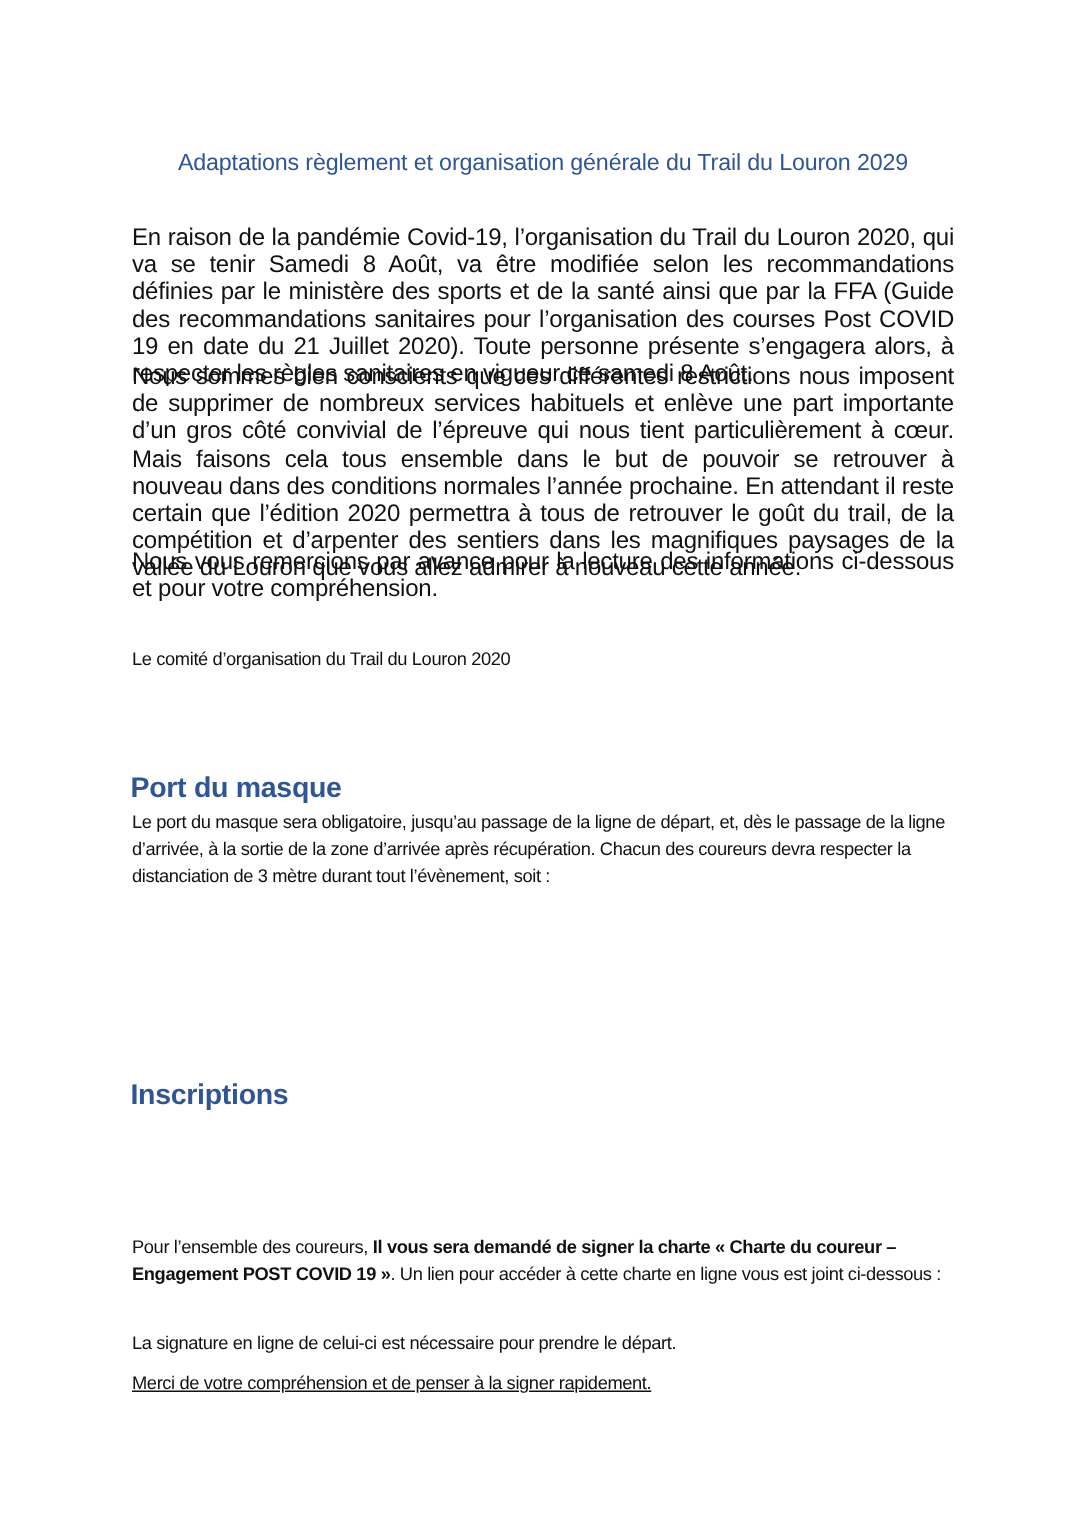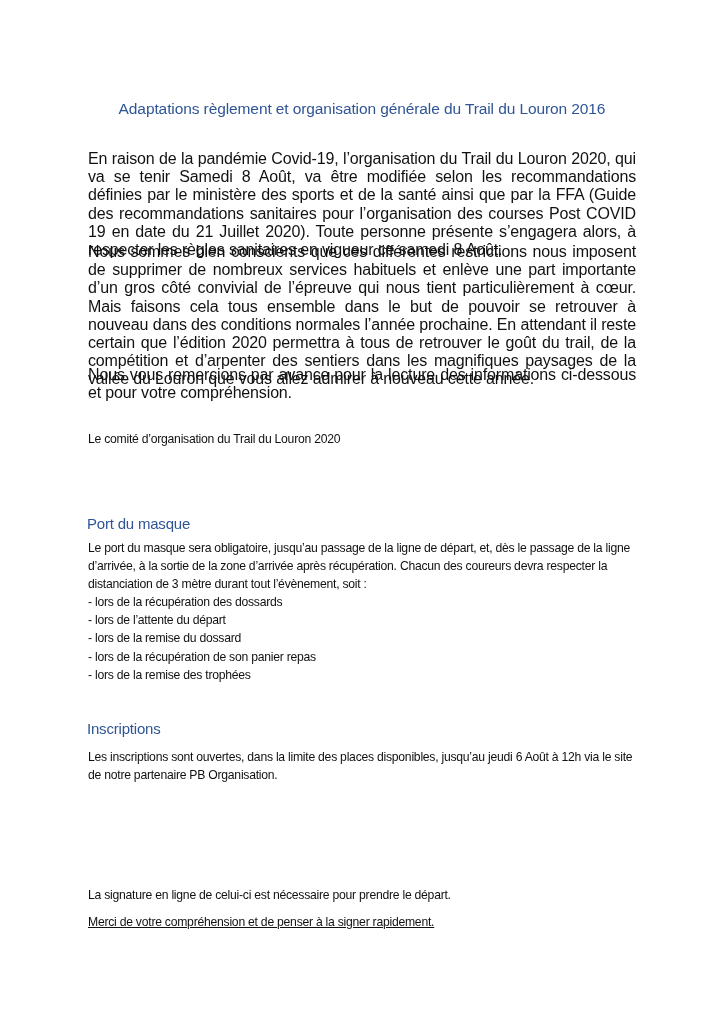--- a/index.html
+++ b/index.html
@@ -5,43 +5,38 @@
   html, body { margin:0; padding:0; background:#ffffff; }
   body { width:724px; height:1024px; position:relative; overflow:hidden;
          font-family:"Liberation Sans", sans-serif; color:#111111; }
   .page { position:absolute; left:0; top:0; width:724px; height:1024px; }
   .title { position:absolute; left:80px; right:80px; top:100px; text-align:center;
            color:#2f5597; font-size:15.5px; letter-spacing:-0.1px; }
   .para { position:absolute; left:88px; width:548px; font-size:16px; line-height:18.2px;
           text-align:justify; letter-spacing:-0.15px; }
   .plain { position:absolute; left:88px; width:548px; font-size:12.2px; line-height:18.2px;
            letter-spacing:-0.25px; }
-  .h2 { position:absolute; left:87px; color:#2f5597; font-size:15px; letter-spacing:-0.2px; }
+  .h2 { position:absolute; left:87px; color:#2f5597; font-size:19px; letter-spacing:-0.2px;font-weight:bold; }
   .bullets { position:absolute; left:88px; font-size:12.2px; line-height:18.2px; letter-spacing:-0.25px; margin:0; padding:0; list-style:none; }
   .bullets li::before { content:"- "; }
   b { font-weight:bold; }
 </style>
 </head>
 <body>
 
 <div class="page">
-  <div class="title">Adaptations règlement et organisation générale du Trail du Louron 2016</div>
+  <div class="title">Adaptations règlement et organisation générale du Trail du Louron 2029</div>
 
   <div class="para" style="top:150px;">En raison de la pandémie Covid-19, l’organisation du Trail du Louron 2020, qui va se tenir Samedi 8 Août, va être modifiée selon les recommandations définies par le ministère des sports et de la santé ainsi que par la FFA (Guide des recommandations sanitaires pour l’organisation des courses Post COVID 19 en date du 21 Juillet 2020).  Toute personne présente s’engagera alors, à respecter les règles sanitaires en vigueur ce samedi 8 Août.</div>
   <div class="para" style="top:243px;">Nous sommes bien conscients que ces différentes restrictions nous imposent de supprimer de nombreux services habituels et enlève une part importante d’un gros côté convivial de l’épreuve qui nous tient particulièrement à cœur. Mais faisons cela tous ensemble dans le but de pouvoir se retrouver à nouveau dans des conditions normales l’année prochaine. En attendant il reste certain que l’édition 2020 permettra à tous de retrouver le goût du trail, de la compétition et d’arpenter des sentiers dans les magnifiques paysages de la vallée du Louron que vous allez admirer à nouveau cette année.</div>
   <div class="para" style="top:366px;">Nous vous remercions par avance pour la lecture des informations ci-dessous et pour votre compréhension.</div>
   <div class="plain" style="top:430px;">Le comité d’organisation du Trail du Louron 2020</div>
 
   <div class="h2" style="top:515px;">Port du masque</div>
   <div class="plain" style="top:539px;">Le port du masque sera obligatoire, jusqu’au passage de la ligne de départ, et, dès le passage de la ligne d’arrivée, à la sortie de la zone d’arrivée après récupération.  Chacun des coureurs devra respecter la distanciation de 3 mètre durant tout l’évènement, soit :</div>
-  <ul class="bullets" style="top:593px;">
-    <li>lors de la récupération des dossards</li>
-    <li>lors de l’attente du départ</li>
-    <li>lors de la remise du dossard</li>
-    <li>lors de la récupération de son panier repas</li>
-    <li>lors de la remise des trophées</li>
-  </ul>
 
   <div class="h2" style="top:720px;">Inscriptions</div>
-  <div class="plain" style="top:748px;">Les inscriptions sont ouvertes, dans la limite des places disponibles, jusqu’au jeudi 6 Août à 12h via le site de notre partenaire PB Organisation.</div>
+  <div class="plain" style="top:822px;">
+    <span>Pour l’ensemble des coureurs, </span><b>Il vous sera demandé de signer la charte « Charte du coureur – Engagement POST COVID 19 »</b><span>. Un lien pour accéder à cette charte en ligne vous est joint ci-dessous :</span>
+  </div>
   <div class="plain" style="top:886px;">La signature en ligne de celui-ci est nécessaire pour prendre le départ.</div>
   <div class="plain" style="top:913px;text-decoration:underline;">Merci de votre compréhension et de penser à la signer rapidement.</div>
 </div>
 
 </body></html>

